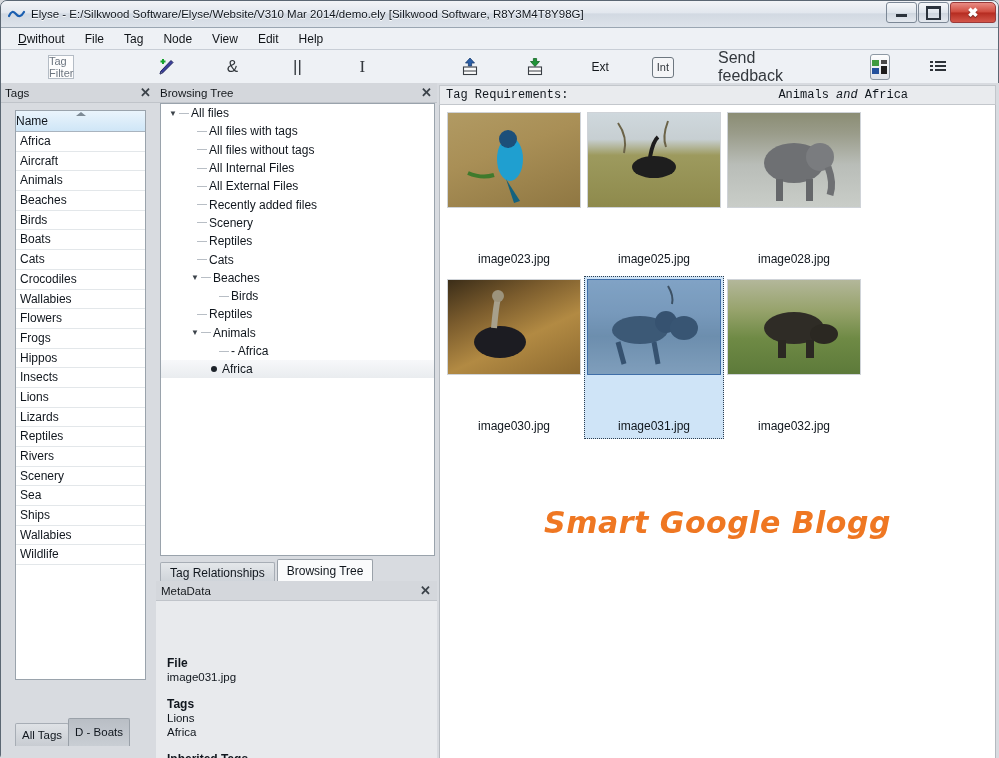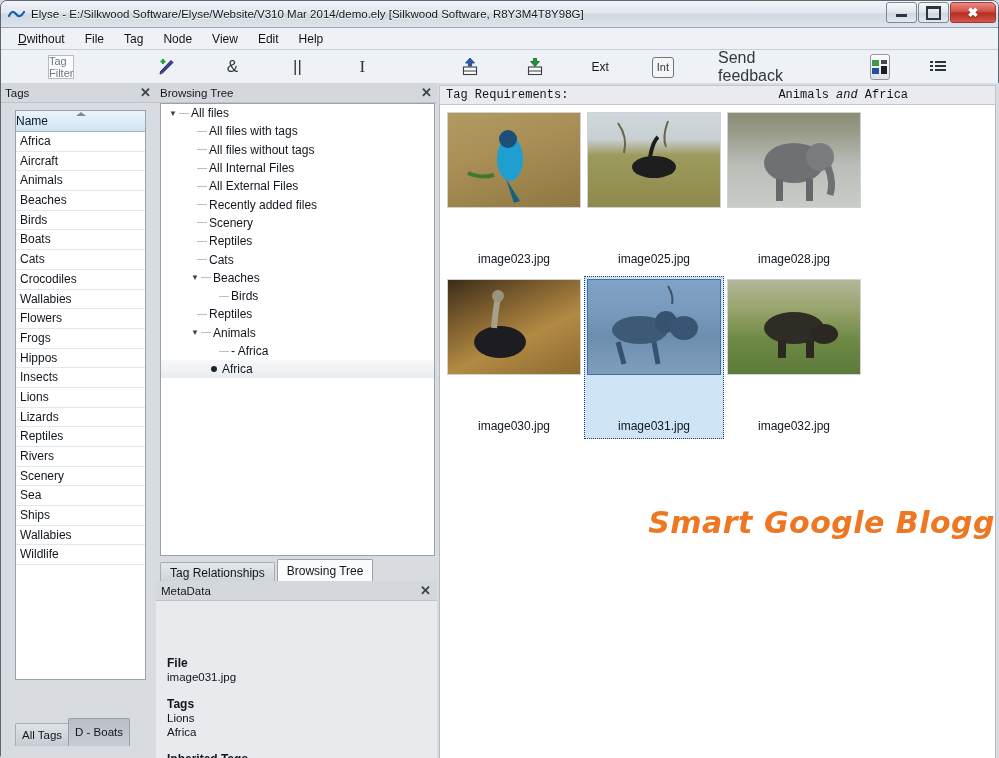--- a/index.html
+++ b/index.html
@@ -246,21 +246,21 @@
   }
   .thumbcell.selected .thumbimg{border-color:#3f6ea8;}
   .thumbcell.selected .thumbimg:after{
     content:"";position:absolute;inset:0;background:rgba(40,105,180,.38);
   }
   .thumblabel{
     margin-top:44px;font-size:12px;color:#10161d;text-align:center;
   }
   .thumbcell.selected .thumblabel{margin-top:44px;}
   .watermark{
-    position:absolute;left:0;right:0;top:400px;text-align:right;
+    position:absolute;left:0;right:0;top:400px;text-align:center;
     font-family:"DejaVu Sans", sans-serif;
     font-size:30px;font-weight:bold;font-style:italic;
     color:#ef7722;letter-spacing:.5px;
   }
 
   
   svg{display:block;}
 </style>
 </head>
 <body>

